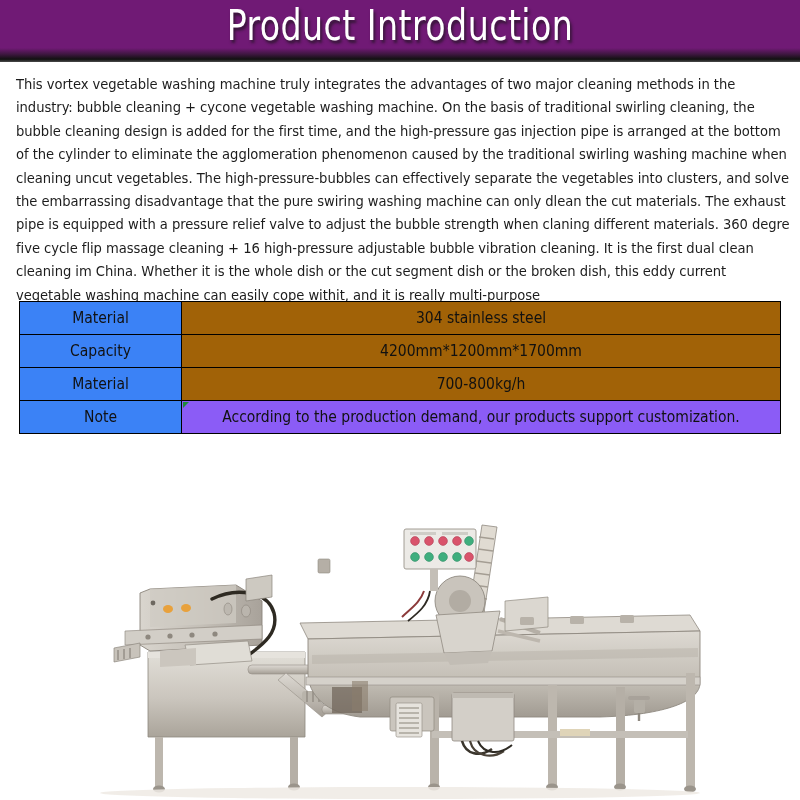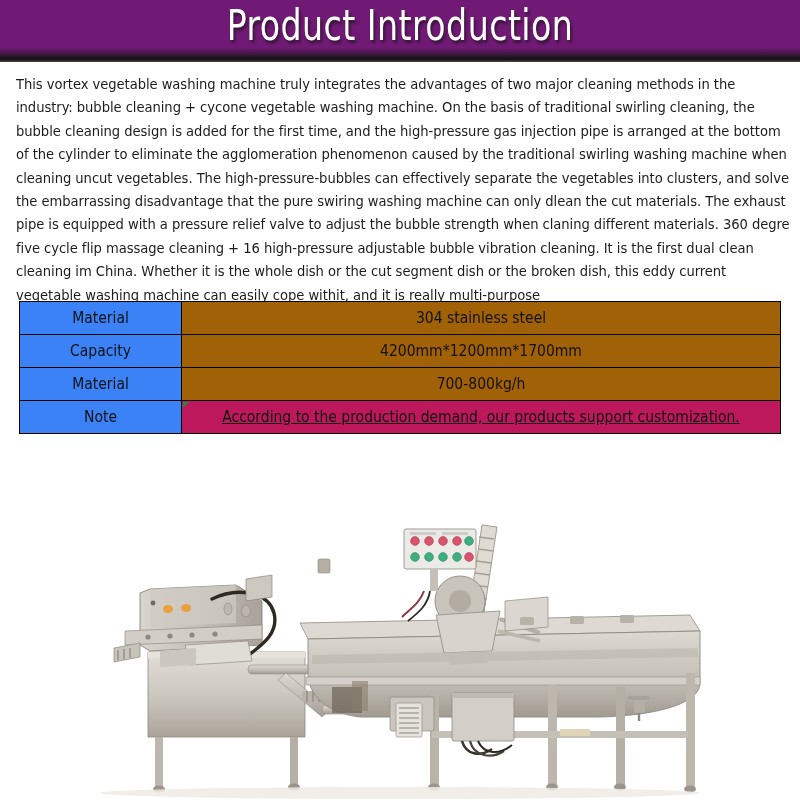--- a/index.html
+++ b/index.html
@@ -84,23 +84,22 @@
     font-family: "DejaVu Sans Condensed", "Liberation Sans Narrow", "Liberation Sans", sans-serif;
   }
   td.spec-label {
     width: 153px;
     background: #3b82f6;
   }
   td.spec-value {
     background: #a16207;
   }
   tr.note-row td.spec-value {
-    background: #be185d;
+    background: #8b5cf6;
     position: relative;
-    text-decoration: underline;
   }
   tr.note-row td.spec-value .green-flag {
     position: absolute;
     left: 1px;
     top: 1px;
     width: 0;
     height: 0;
     border-left: 6px solid #1f8a3b;
     border-bottom: 6px solid transparent;
   }

